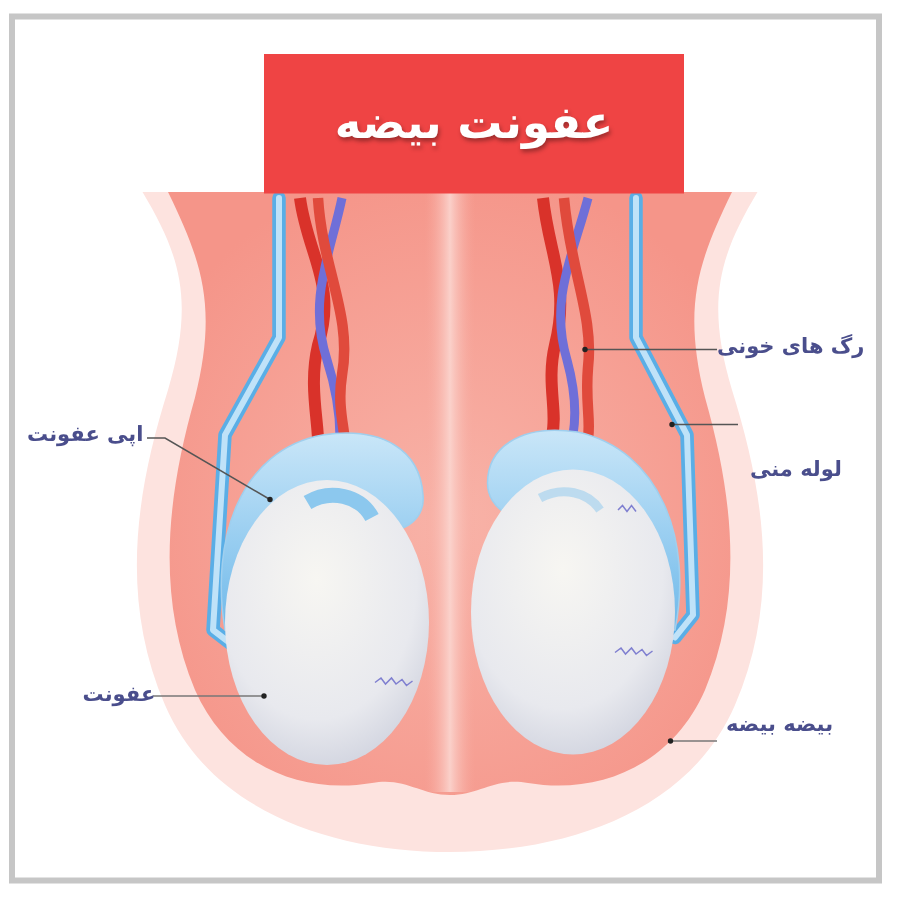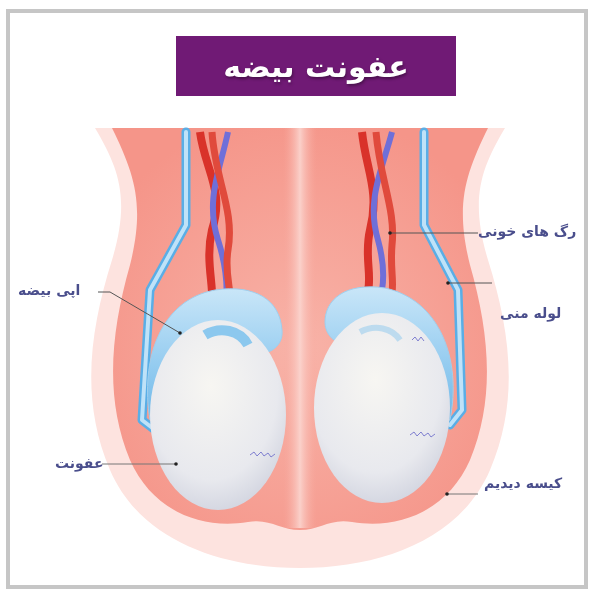--- a/index.html
+++ b/index.html
@@ -1,21 +1,21 @@
 <!DOCTYPE html>
 <html><head>
 <meta charset="utf-8">
 <style>
   html, body { margin:0; padding:0; }
   body { width:600px; height:600px; background:#ffffff; position:relative; overflow:hidden;
          font-family:"DejaVu Sans", sans-serif; }
   .frame { position:absolute; left:6px; top:9px; width:582px; height:580px;
            border:4px solid #c6c6c6; box-sizing:border-box; background:#fff; }
-  .title-box { position:absolute; left:176px; top:36px; width:280px; height:60px;
-               background:#701a75; display:flex; align-items:center; justify-content:center; }
+  .title-box { position:absolute; left:176px; top:36px; width:280px; height:93px;
+               background:#ef4444; display:flex; align-items:center; justify-content:center; }
   .title-text { color:#ffffff; font-size:30px; font-weight:bold; direction:rtl;
                 text-shadow:1px 2px 3px rgba(0,0,0,0.35); font-family:"DejaVu Sans", sans-serif; }
   svg.art { position:absolute; left:0; top:0; }
   .label { position:absolute; color:#4a4e8c; font-weight:bold; font-size:14px; direction:rtl;
            white-space:nowrap; font-family:"DejaVu Sans", sans-serif; }
 </style>
 </head>
 <body>
 
 <div class="frame"></div>
@@ -91,15 +91,15 @@
   <line x1="447" y1="494" x2="478" y2="494" stroke="#777" stroke-width="1"></line>
   <circle cx="447" cy="494" r="1.8" fill="#222"></circle>
 </svg>
 
 <div class="title-box">
   <span class="title-text">عفونت بیضه</span>
 </div>
 
 <span class="label" style="left:478px; top:223px;">رگ های خونی</span>
 <span class="label" style="left:500px; top:273px;margin-top:32px;">لوله منی</span>
-<span class="label" style="left:18px; top:282px;">اپی بیضه</span>
+<span class="label" style="left:18px; top:282px;">اپی عفونت</span>
 <span class="label" style="left:55px; top:455px;">عفونت</span>
-<span class="label" style="left:484px; top:475px;">کیسه دیدیم</span>
+<span class="label" style="left:484px; top:475px;">بیضه بیضه</span>
 
 </body></html>

